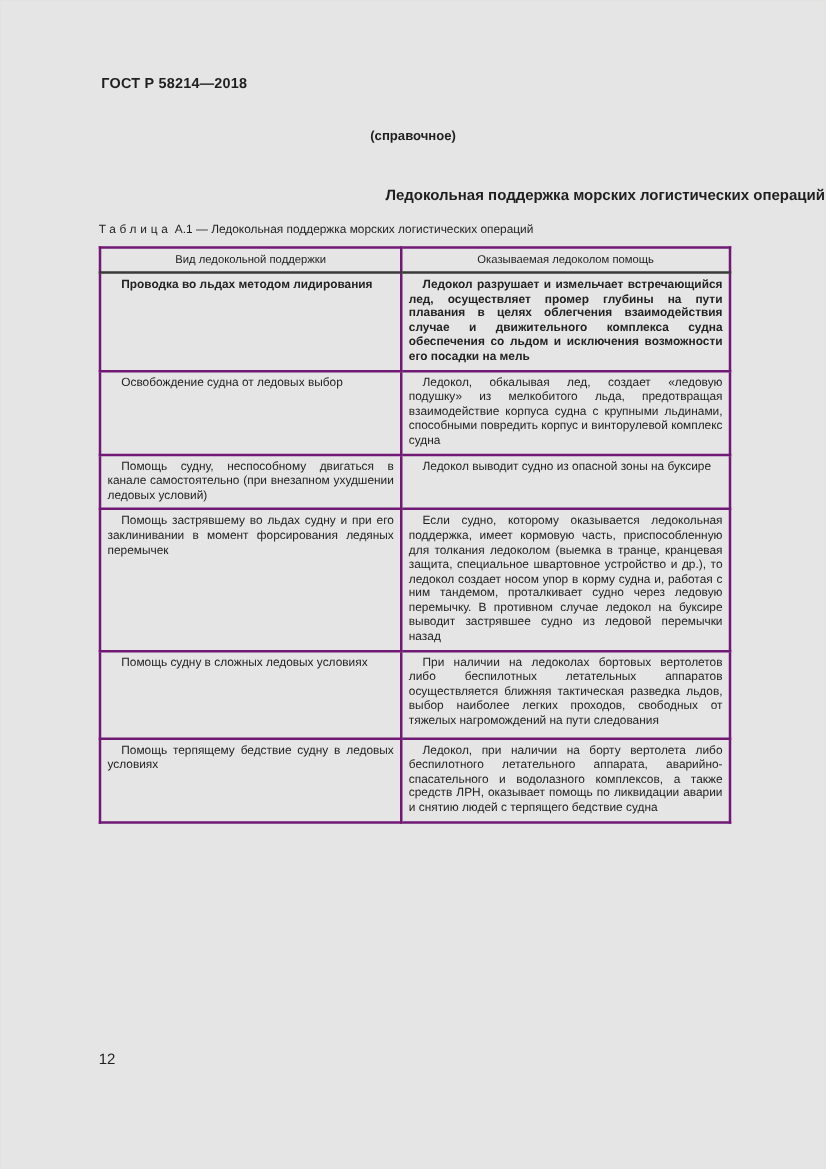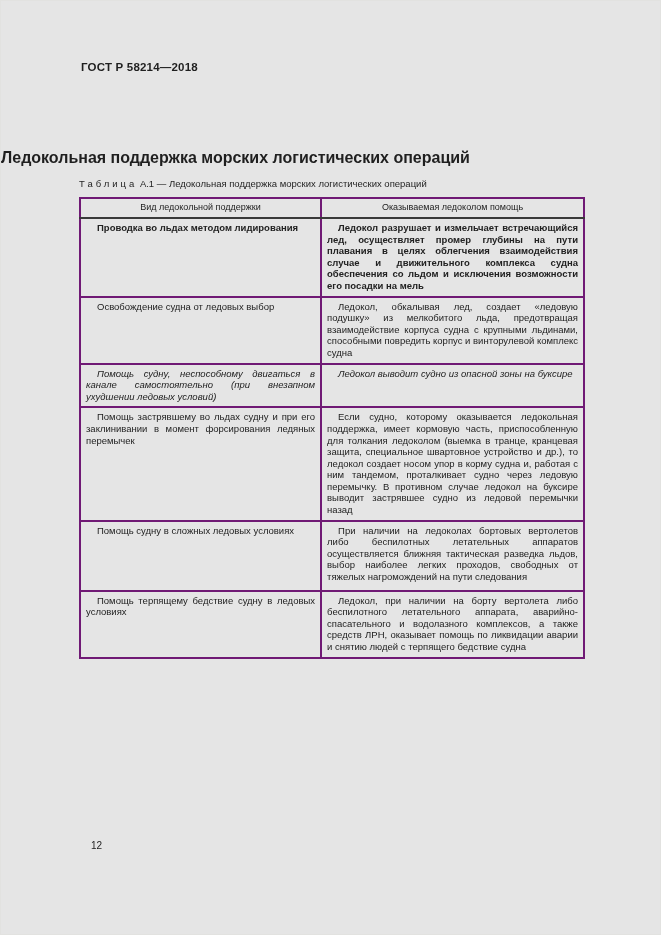--- a/index.html
+++ b/index.html
@@ -21,21 +21,21 @@
     position:absolute; left:80px; top:60px;
     font-size:11.5px; font-weight:bold; letter-spacing:0.2px;
   }
   .appendix {
     position:absolute; left:0; top:89px; width:100%;
     text-align:center; font-weight:bold; font-size:10.5px; line-height:13px;
     white-space:pre-line;
   }
   .doc-title {
     position:absolute; left:0; top:148px; width:100%;
-    text-align:left; font-weight:bold; font-size:16px;
+    text-align:right; font-weight:bold; font-size:12px;
   }
   .table-caption {
     position:absolute; left:78px; top:177px;
     font-size:9.5px;
   }
   .table-caption .spread { letter-spacing:3px; }
   table.main {
     position:absolute; left:78px; top:196px; width:506px;
     border-collapse:collapse;
     font-size:9.5px; line-height:11.6px;
@@ -51,32 +51,33 @@
   }
   table.main td {
     vertical-align:top;
     padding:3px 5px 4px 5px;
     text-align:justify;
   }
   table.main td .p { text-indent:11px; }
   col.c1 { width:242px; }
   col.c2 { width:264px; }
   .page-number {
-    position:absolute; left:90px; top:839px;
-    font-size:10px;
+    position:absolute; left:78px; top:839px;
+    font-size:12px;
   }
 </style>
 </head>
 <body>
 
 <div class="page">
 
   <div class="std-code">ГОСТ Р 58214—2018</div>
 
   <div class="appendix">
+    <div>(справочное)</div>
   </div>
 
   <div class="doc-title">Ледокольная поддержка морских логистических операций</div>
 
   <div class="table-caption">
     <span class="spread">Таблица</span>
     <span>А.1 — Ледокольная поддержка морских логистических операций</span>
   </div>
 
   <table class="main">
@@ -100,21 +101,21 @@
           </td>
       </tr>
       <tr style="height:56px;">
         <td>
             <div class="p">Освобождение судна от ледовых выбор</div>
           </td>
         <td>
             <div class="p">Ледокол, обкалывая лед, создает «ледовую подушку» из мелкобитого льда, предотвращая взаимодействие корпуса судна с крупными льдинами, способными повредить корпус и винторулевой комплекс судна</div>
           </td>
       </tr>
-      <tr style="height:42px;font-style:italic;">
+      <tr style="height:42px;">
         <td>
             <div class="p">Помощь судну, неспособному двигаться в канале самостоятельно (при внезапном ухудшении ледовых условий)</div>
           </td>
         <td>
             <div class="p">Ледокол выводит судно из опасной зоны на буксире</div>
           </td>
       </tr>
       <tr style="height:96px;margin-top:44px;">
         <td>
             <div class="p">Помощь застрявшему во льдах судну и при его заклинивании в момент форсирования ледяных перемычек</div>

